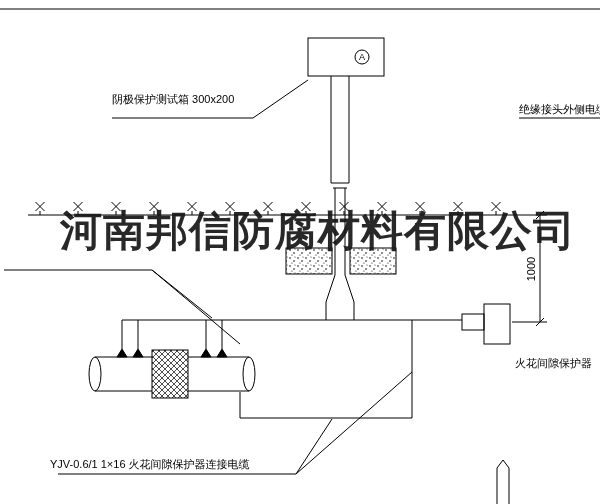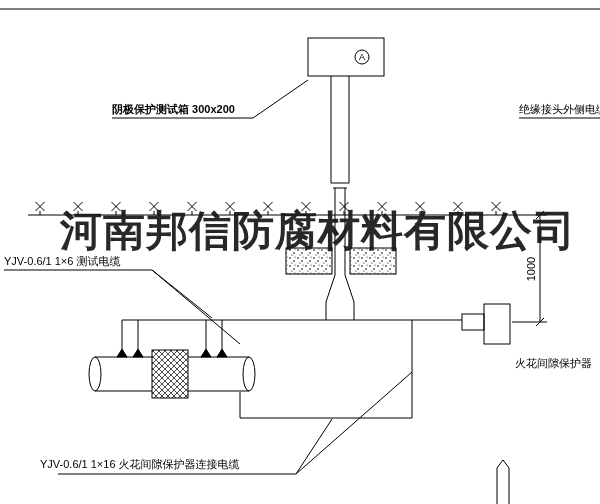--- a/index.html
+++ b/index.html
@@ -146,21 +146,20 @@
         <line x1="497" y1="468" x2="497" y2="504"></line>
         <line x1="509" y1="468" x2="509" y2="504"></line>
         <polyline points="497,468 503,460 509,468"></polyline>
       </g>
 
     </g>
   </svg>
 
   <div class="watermark">河南邦信防腐材料有限公司</div>
 
-  <div class="cad-label" style="left:112px;top:103px;font-weight:bold;">阴极保护测试箱 300x200</div>
+  <div class="cad-label" style="left:112px;top:93px;">阴极保护测试箱 300x200</div>
   <div class="cad-label" style="left:519px;top:103px;">绝缘接头外侧电缆</div>
-  <div class="cad-label" style="left:4px;top:255px;">YJV-0.6/1  1×6   测试电缆</div>
   <div class="cad-label" style="left:515px;top:357px;">火花间隙保护器</div>
-  <div class="cad-label" style="left:40px;top:458px;">YJV-0.6/1  1×16   火花间隙保护器连接电缆</div>
+  <div class="cad-label" style="left:50px;top:458px;">YJV-0.6/1  1×16   火花间隙保护器连接电缆</div>
   <div class="dim-text">1000</div>
   <div class="meter-letter">A</div>
 
 </div>
 
 </body></html>

